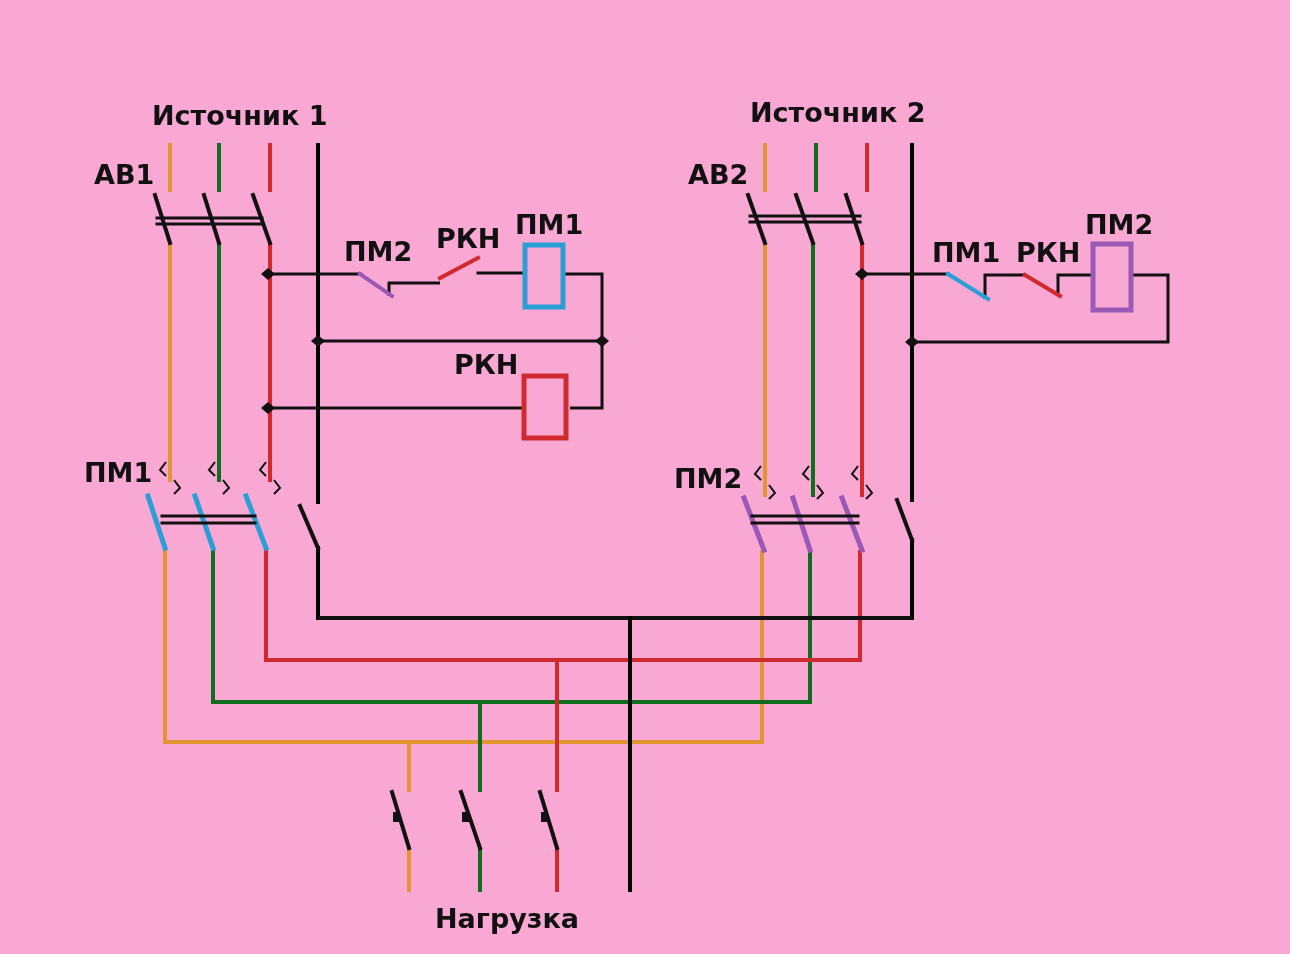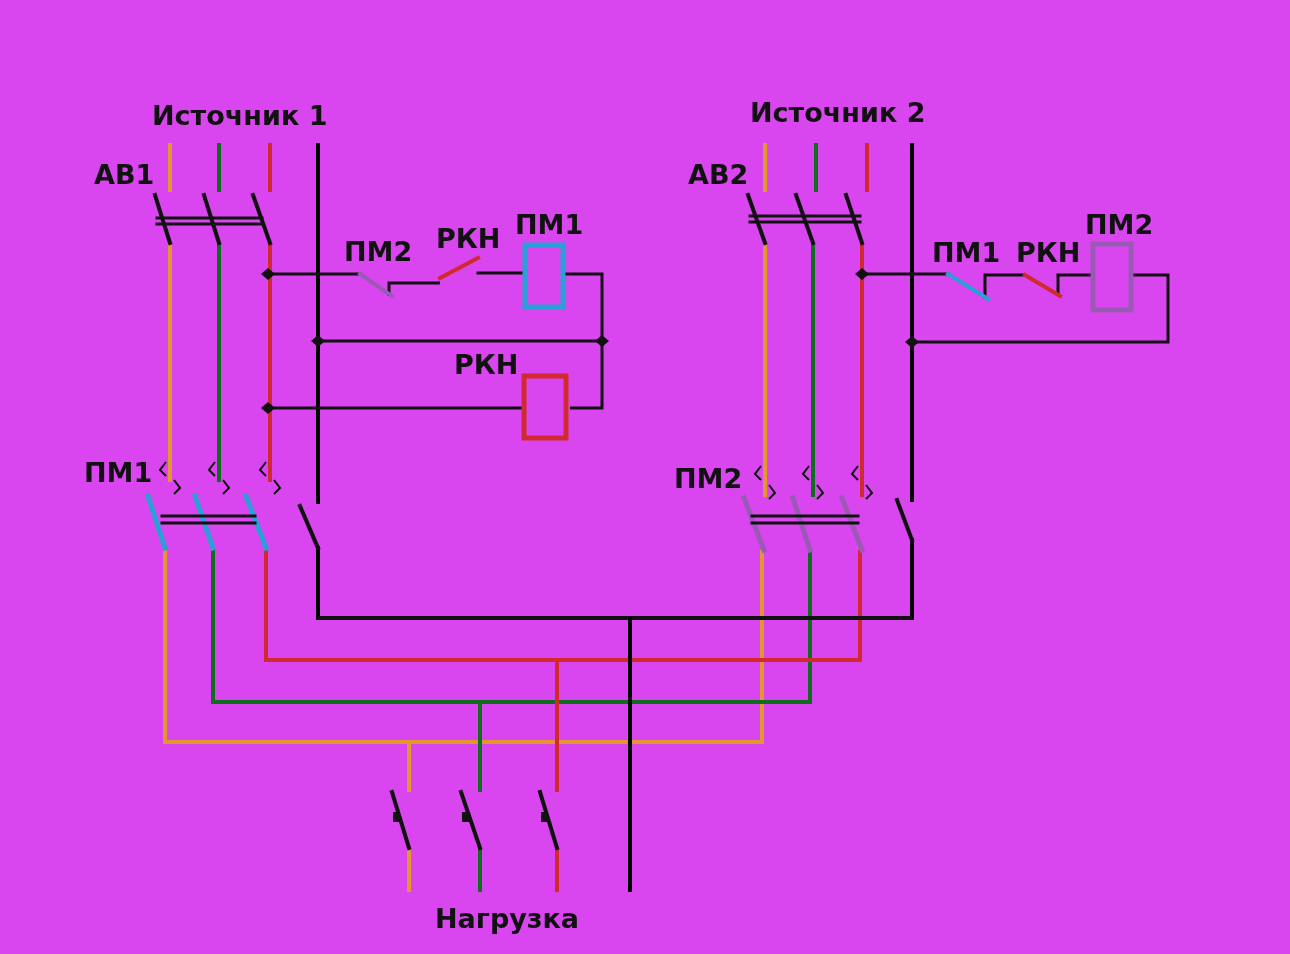--- a/index.html
+++ b/index.html
@@ -1,16 +1,16 @@
 <!DOCTYPE html>
 <html><head>
 <meta charset="utf-8">
 <style>
   html, body { margin: 0; padding: 0; background: #f7f7f7; }
-  #canvas { position: relative; width: 1290px; height: 954px; overflow: hidden; background: #d946ef; }
+  #canvas { position: relative; width: 1290px; height: 954px; overflow: hidden; background: #f9a8d4; }
   svg { position: absolute; left: 0; top: 0; }
   .lbl { font-family: "DejaVu Sans", sans-serif; font-weight: bold; fill: #111; }
   .big { font-size: 27px; }
   .med { font-size: 27px; }
 </style>
 </head>
 <body>
 
 <div id="canvas">
 <svg width="1290" height="954" viewBox="0 0 1290 954">

